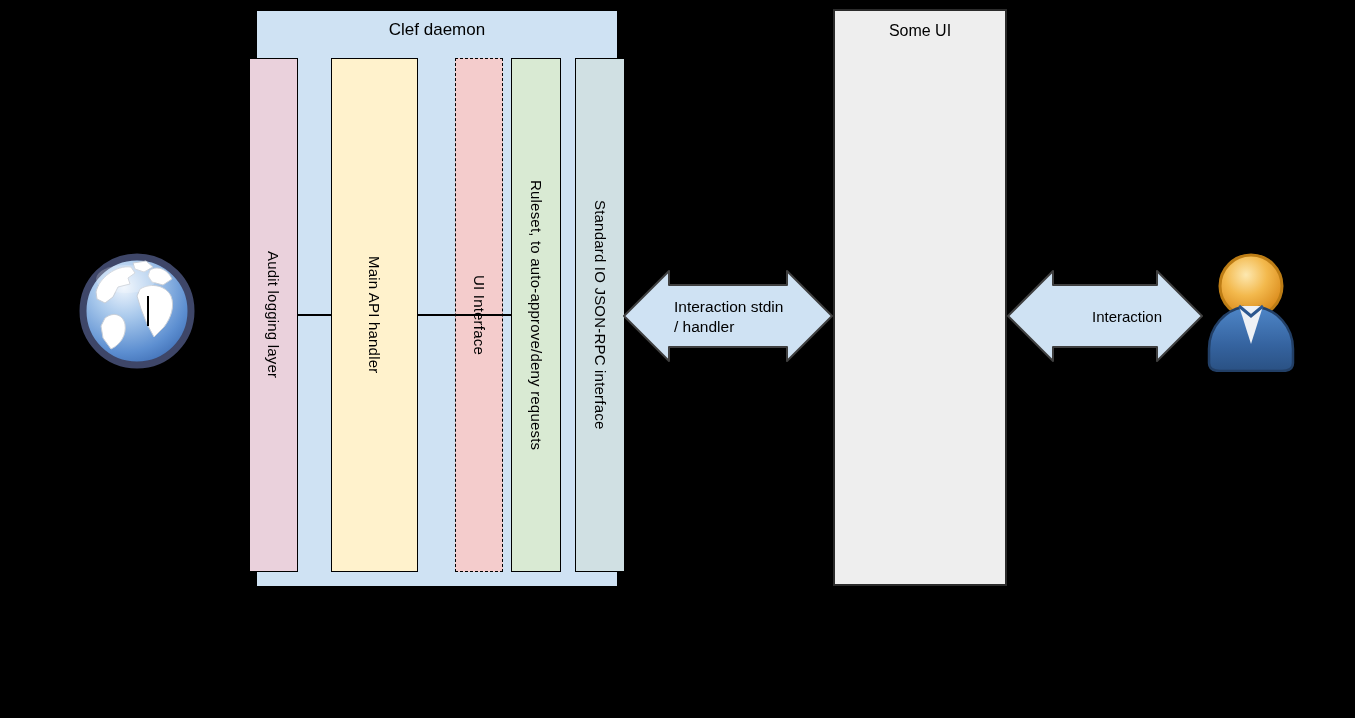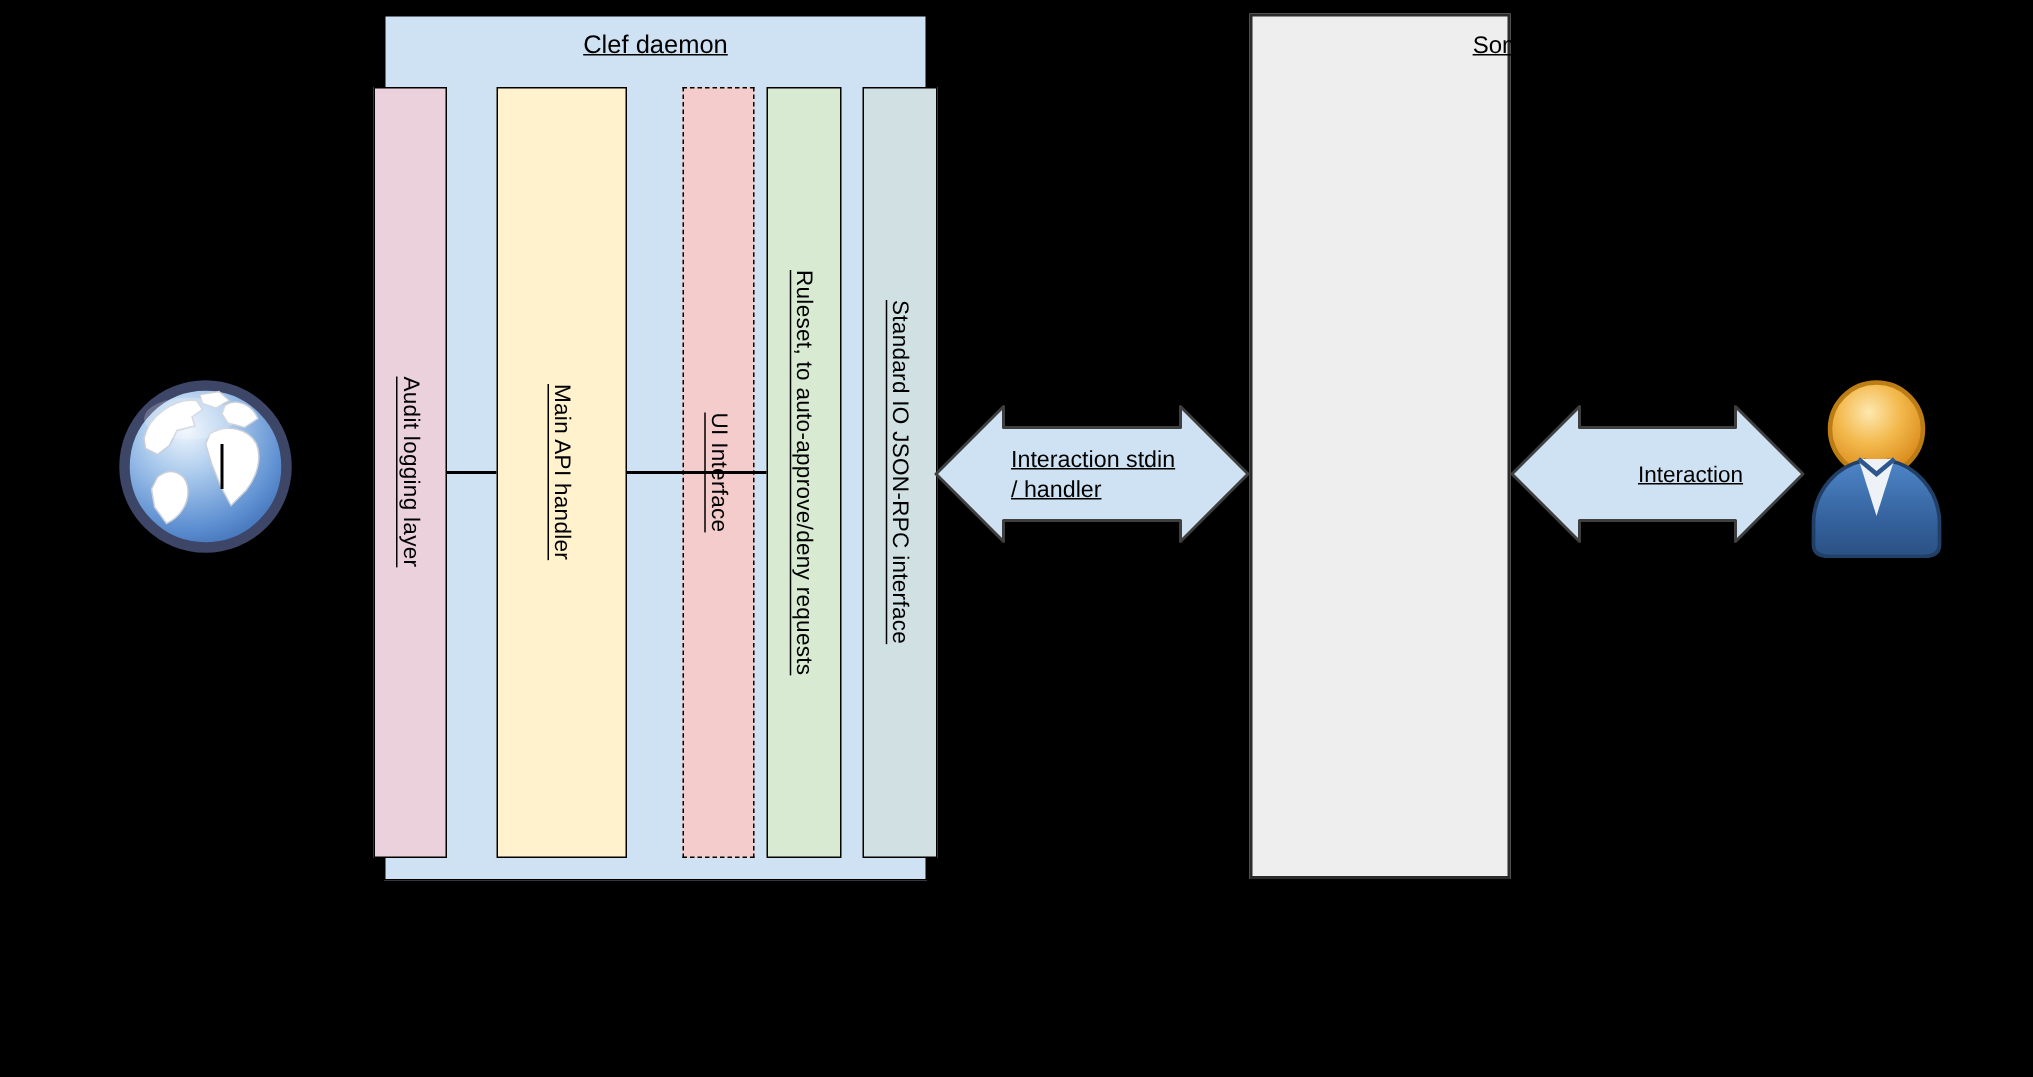--- a/index.html
+++ b/index.html
@@ -7,21 +7,21 @@
     background: #000;
     font-family: "Liberation Sans", "DejaVu Sans", sans-serif;
   }
   #stage {
     position: relative;
     width: 1355px; height: 718px;
     background: #000;
     overflow: hidden;
     color: #000;
   }
-  .abs { position: absolute; text-decoration: underline; }
+  .abs { position: absolute; }
 
   
   .clef-container {
     left: 256px; top: 10px; width: 362px; height: 577px;
     background: #cfe2f3;
     border: 1.5px solid #000;
     box-sizing: border-box;
     z-index: 1;
   }
   .clef-title {
@@ -65,22 +65,22 @@
   
   .someui-box {
     left: 833px; top: 9px; width: 174px; height: 577px;
     background: #eeeeee;
     border: 2px solid #2b2b2b;
     box-sizing: border-box;
     z-index: 1;
   }
   .someui-title {
     left: 833px; top: 22px; width: 174px;
-    text-align: right;
-    font-size: 16px; z-index: 2; padding-left: 37px;
+    text-align: center;
+    font-size: 16px; z-index: 2;
   }
   .someui-list {
     left: 842px; top: 63px; width: 160px;
     font-size: 16px; line-height: 22px;
     z-index: 2;
   }
 
   
   .arrow-svg { z-index: 2; }
   .arrow-left  { left: 622px; top: 269px; }

